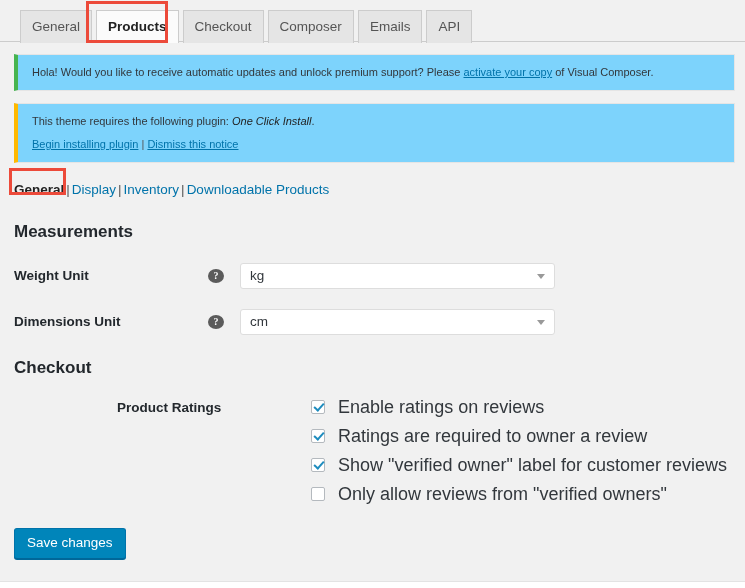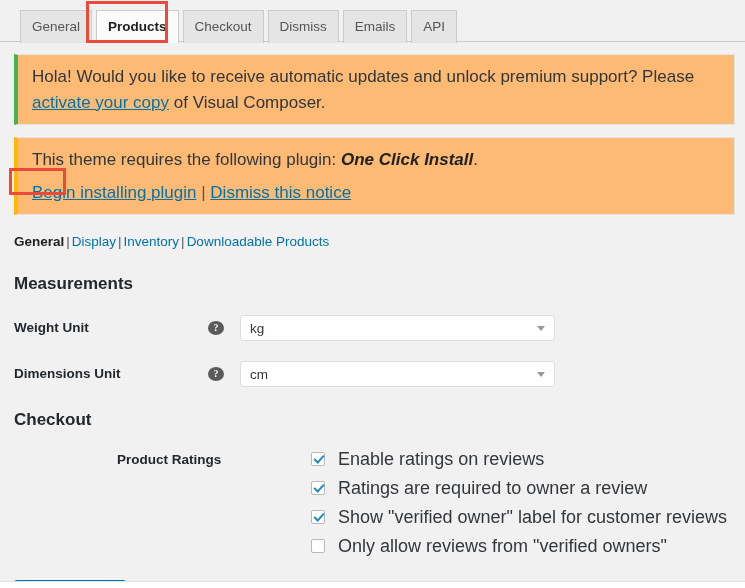--- a/index.html
+++ b/index.html
@@ -76,39 +76,39 @@
   }
   #redbox-general-sub {
     left: 9px;
     top: 168px;
     width: 57px;
     height: 27px;
   }
 
   
   .notice {
-    background: #fdba74;
+    background: #7dd3fc;
     border: 1px solid #e5e5e5;
     border-left-width: 4px;
     box-sizing: border-box;
     margin: 12px 10px 0 14px;
     padding: 9px 12px 9px 14px;
-    font-size: 17px;
+    font-size: 11px;
     line-height: 1.5;
     color: #32373c;
   }
   .notice.green { border-left-color: #46b450; }
   .notice.amber { border-left-color: #ffb900; }
   .notice a {
     color: #0073aa;
     text-decoration: underline;
   }
   .notice p { margin: 0; }
   .notice p + p { margin-top: 7px; }
-  .notice .em { font-style: italic; font-weight: bold; color: #222; text-align: right; }
+  .notice .em { font-style: italic; font-weight: normal; color: #222; text-align: right; }
   .sep { color: #555; text-decoration: none; }
 
   
   .subnav {
     margin: 17px 0 0 14px;
     font-size: 13.5px;
     line-height: 19px;
     color: #0073aa;
   }
   .subnav a {
@@ -251,21 +251,21 @@
   }
 </style>
 </head>
 <body>
 
 <div class="tabwrap">
   <div class="tabs" id="tabs">
       <div class="tab">General</div>
       <div class="tab active">Products</div>
       <div class="tab">Checkout</div>
-      <div class="tab">Dismiss</div>
+      <div class="tab">Composer</div>
       <div class="tab">Emails</div>
       <div class="tab">API</div>
     </div>
 </div>
 <div class="redbox" id="redbox-products"></div>
 
 <div class="notice green">
   <p>
     <span>Hola! Would you like to receive automatic updates and unlock premium support? Please </span><a href="#">activate your copy</a><span> of Visual Composer.</span>
   </p>

